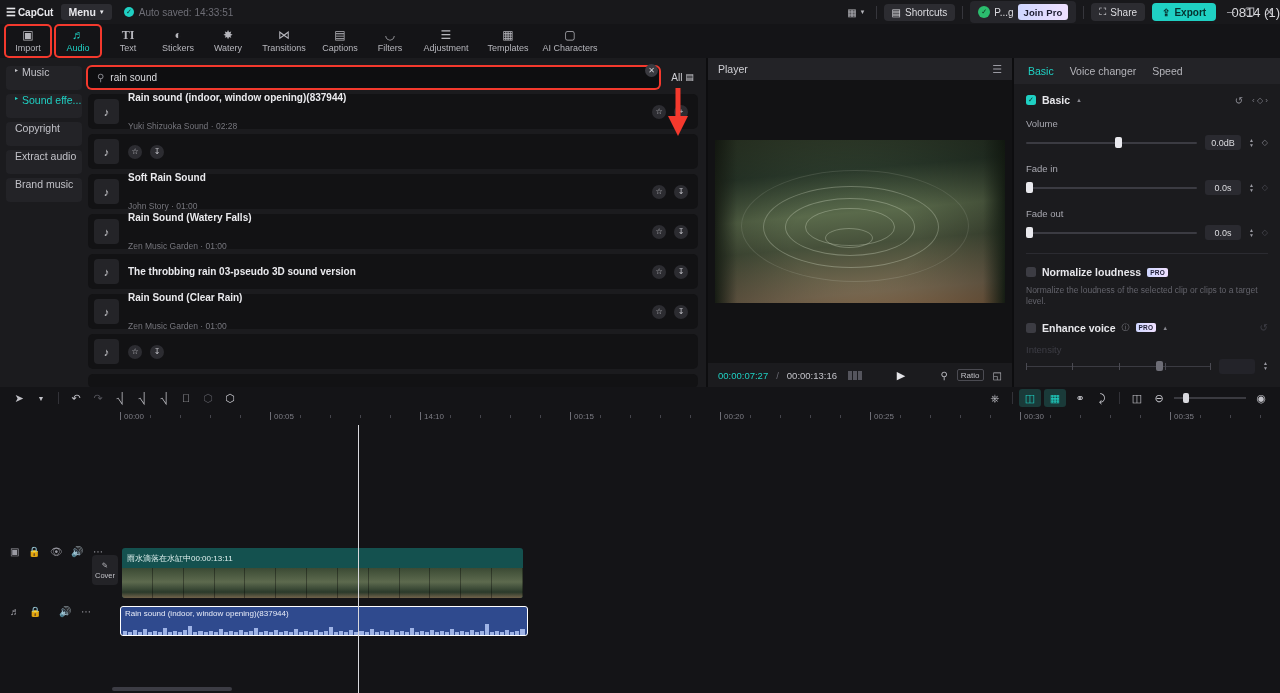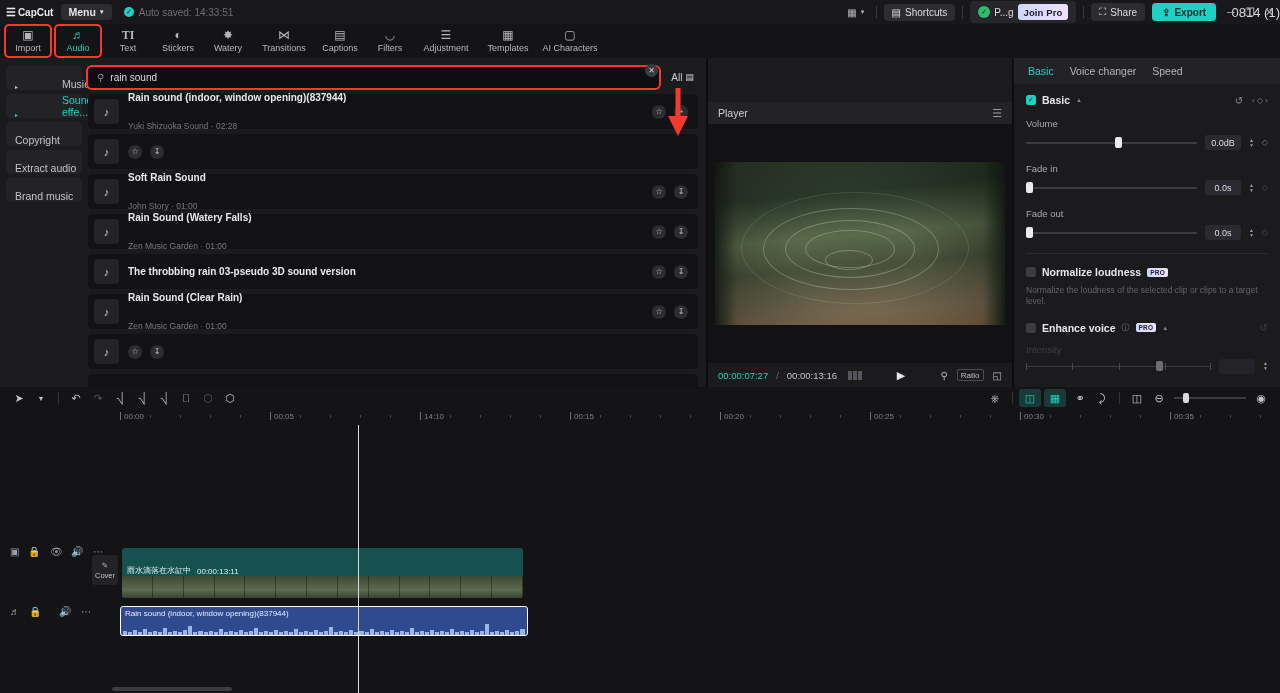--- a/index.html
+++ b/index.html
@@ -65,22 +65,22 @@
   .tool.active { color: #1fd0c3; }
   .tool.ring { box-shadow: 0 0 0 2px #f4392d inset; border-radius: 5px; }
 
   
   .middle { flex: 1; display: flex; min-height: 0; background: #0d0d0f; }
 
   
   .library { width: 708px; display: flex; background: #1b1b1e; border-right: 2px solid #0d0d0f; }
   .lib-nav { width: 88px; padding: 8px 6px; display: flex; flex-direction: column; gap: 4px; background: #1b1b1e; }
   .lib-nav-item {
-    height: 24px; border-radius: 4px; display: flex; align-items: flex-end; padding-left: 9px;
-    font-size: 10.5px; color: #c2c2c8; background: #232327; gap: 40px;
+    height: 24px; border-radius: 4px; display: flex; align-items: flex-start; padding-left: 9px;
+    font-size: 10.5px; color: #c2c2c8; background: #232327;
   }
   .lib-nav-item.active { color: #1fd0c3; }
   .lib-nav-item .car { font-size: 6px; margin-right: 4px; }
   .lib-main { flex: 1; display: flex; flex-direction: column; padding: 8px 8px 0 0; min-width: 0; }
   .searchrow { display: flex; align-items: center; gap: 8px; height: 22px; flex: none; }
   .searchbox {
     flex: 1; height: 21px; background: #0e0e10; border-radius: 4px; display: flex;
     align-items: center; padding: 0 8px; gap: 6px; position: relative;
     border: 1px solid #2a2a2f;
   }
@@ -106,21 +106,21 @@
   .ai-sub { font-size: 8.5px; color: #77777e; margin-top: 18px; }
   .ai-actions { display: flex; align-items: center; gap: 8px; }
   .ai-btn {
     width: 14px; height: 14px; border-radius: 50%; background: #2c2c31; color: #c8c8ce;
     font-size: 8px; display: flex; align-items: center; justify-content: center;
   }
   .arrow-anno { position: absolute; pointer-events: none; }
 
   
   .player { width: 306px; background: #1b1b1e; display: flex; flex-direction: column; border-right: 2px solid #0d0d0f; }
-  .player-head { height: 22px; display: flex; align-items: center; padding: 0 10px; font-size: 10.5px; color: #cfcfd4; background: #232327; margin-top: 44px; }
+  .player-head { height: 22px; display: flex; align-items: center; padding: 0 10px; font-size: 10.5px; color: #cfcfd4; background: #232327; }
   .player-head .hamb { margin-left: auto; font-size: 11px; color: #9a9aa2; }
   .player-stage { flex: 1; display: flex; align-items: center; justify-content: center; background: #121214; position: relative; }
   .video-frame {
     width: 290px; height: 163px; position: relative; overflow: hidden;
     background: linear-gradient(175deg,#3c4a33 0%,#2f4030 22%,#5a6a4b 45%,#46503a 62%,#7a6a52 88%,#8a6a4a 100%);
   }
   .vf-rip { position: absolute; border: 1.5px solid rgba(214,222,200,.34); border-radius: 50%; }
   .vf-dark { position: absolute; inset: 0; background: radial-gradient(ellipse at 48% 62%, rgba(0,0,0,0) 30%, rgba(0,0,0,.45) 100%); }
   .vf-edge-l { position: absolute; left: 0; top: 0; bottom: 0; width: 22px; background: linear-gradient(90deg,#20281c,rgba(32,40,28,0)); }
   .vf-edge-r { position: absolute; right: 0; top: 0; bottom: 0; width: 22px; background: linear-gradient(270deg,#1e2a1c,rgba(30,42,28,0)); }
@@ -189,21 +189,21 @@
   .rl-label { position: absolute; top: 3px; font-size: 8px; color: #7e7e86; }
   .rl-tick { position: absolute; top: 6px; width: 1px; height: 3px; background: #45454c; }
   .rl-major { position: absolute; top: 3px; width: 1px; height: 8px; background: #6e6e76; }
 
   .tl-body { flex: 1; position: relative; overflow: hidden; }
   .track-row { position: absolute; left: 0; right: 0; display: flex; }
   .track-head { width: 90px; display: flex; align-items: center; gap: 9px; padding-left: 10px; color: #9a9aa2; font-size: 10px; flex: none; }
   .clip-area { flex: 1; position: relative; }
 
   .vclip { position: absolute; border-radius: 3px; overflow: hidden; background: #14514f; }
-  .vclip-label { height: 28px; display: flex; align-items: flex-end; gap: 6px; padding: 0 5px; font-size: 8px; color: #dff0ef; }
+  .vclip-label { height: 20px; display: flex; align-items: center; padding: 0 5px; font-size: 8px; color: #dff0ef; }
   .vclip-strip { display: flex; height: 31px; }
   .vfr { flex: 1; border-right: 1px solid rgba(0,0,0,.35); background: linear-gradient(180deg,#3b4a34,#5d6a4e 45%,#2b3a2b 78%,#7d6a50); }
   .vclip-foot { height: 7px; background: #14514f; }
   .cover-btn {
     position: absolute; width: 26px; height: 30px; background: #232327; border-radius: 4px;
     display: flex; flex-direction: column; align-items: center; justify-content: center; gap: 1px;
     font-size: 7.5px; color: #c2c2c8;
   }
   .aclip { position: absolute; background: #2f4a8e; border-radius: 3px; overflow: hidden; border: 1.5px solid #ffffff; }
   .aclip-label { font-size: 8px; color: #e8ecf8; padding: 2px 4px 0; white-space: nowrap; overflow: hidden; }

